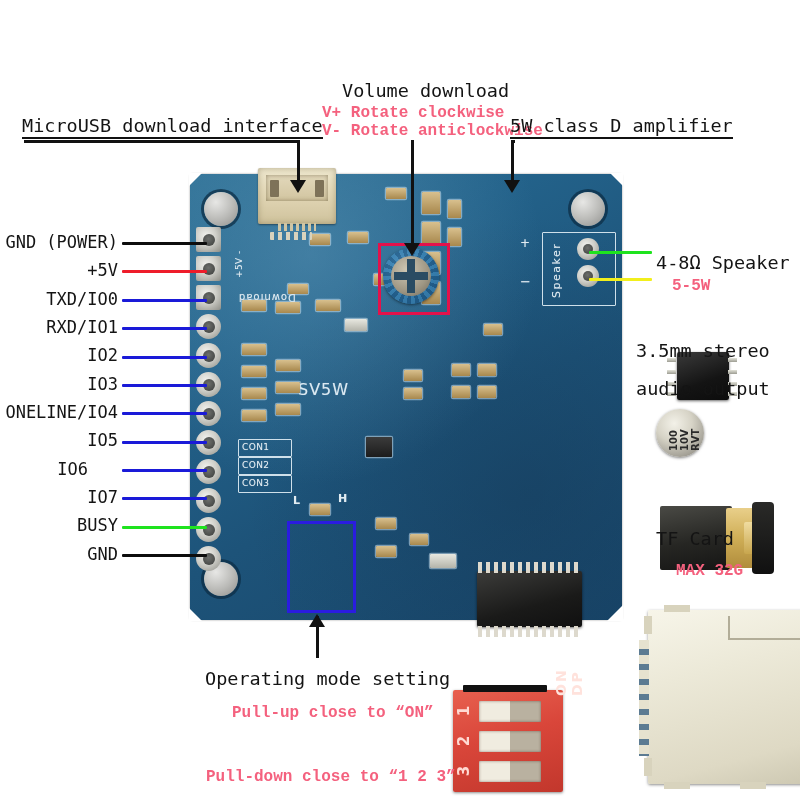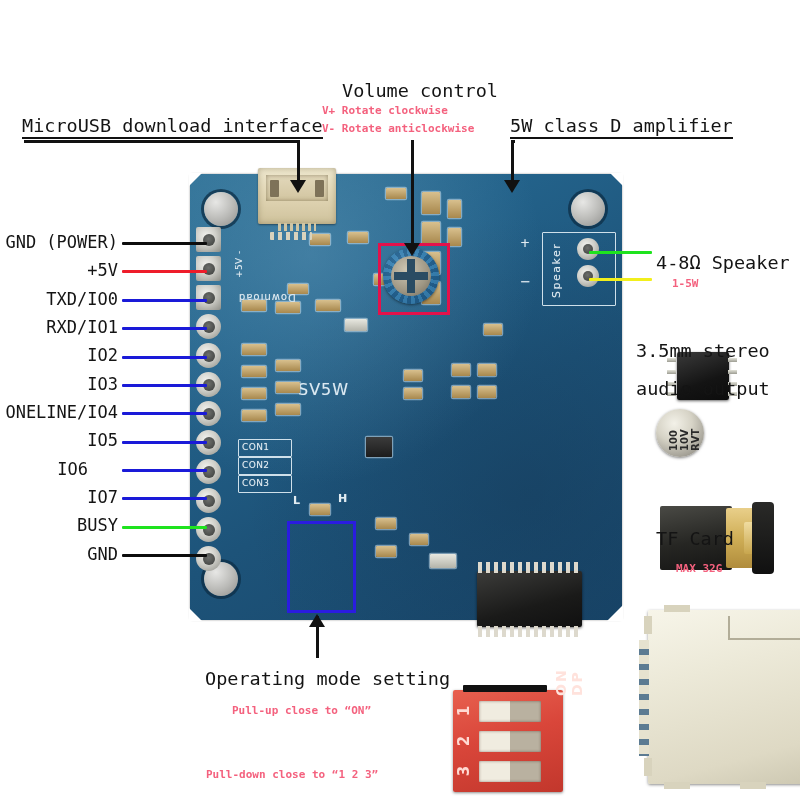--- a/index.html
+++ b/index.html
@@ -11,21 +11,21 @@
     overflow:hidden;
     font-family:"DejaVu Sans Mono","Liberation Mono",monospace;
   }
   
   .lbl{position:absolute;white-space:nowrap;color:#111;font-family:"DejaVu Sans Mono","Liberation Mono",monospace;}
   .lbl.black{color:#141414;}
   .lbl.pink{color:#f4617e;font-weight:bold;}
   .lbl.ul{border-bottom:2.5px solid #111;padding-bottom:1px;}
   .t18{font-size:18.5px;}
   .t17{font-size:17px;}
-  .t15{font-size:11px;}
+  .t15{font-size:16px;font-family:Liberation Mono, monospace;}
 
   
   .vline{position:absolute;background:#111;width:2.6px;}
   .hline{position:absolute;height:3px;}
   .arrowdown{position:absolute;width:0;height:0;border-left:8px solid transparent;border-right:8px solid transparent;border-top:13px solid #111;}
   .arrowup{position:absolute;width:0;height:0;border-left:8px solid transparent;border-right:8px solid transparent;border-bottom:13px solid #111;}
 
   
   #pcb{
     position:absolute;left:190px;top:174px;width:432px;height:446px;
@@ -341,33 +341,33 @@
   <div class="lbl black t17" style="right:712px;top:459px;">IO6</div>
   <div class="lbl black t17" style="right:682px;top:487px;">IO7</div>
   <div class="lbl black t17" style="right:682px;top:515px;">BUSY</div>
   <div class="lbl black t17" style="right:682px;top:544px;">GND</div>
 
   <div class="lbl black t18 ul" style="left:22px;top:115px;">MicroUSB download interface</div>
   <div class="hline" style="left:24px;top:140px;width:276px;background:#111;"></div>
   <div class="vline" style="left:297px;top:140px;height:42px;"></div>
   <div class="arrowdown" style="left:290px;top:180px;"></div>
 
-  <div class="lbl black t18" style="left:342px;top:80px;">Volume control</div>
+  <div class="lbl black t18" style="left:342px;top:80px;">Volume download</div>
   <div class="lbl pink t15" style="left:322px;top:104px;">V+ Rotate clockwise</div>
   <div class="lbl pink t15" style="left:322px;top:122px;">V- Rotate anticlockwise</div>
   <div class="vline" style="left:411px;top:140px;height:105px;"></div>
   <div class="arrowdown" style="left:404px;top:243px;"></div>
 
   <div class="lbl black t18 ul" style="left:510px;top:115px;">5W class D amplifier</div>
   <div class="hline" style="left:511px;top:140px;width:4px;background:#111;"></div>
   <div class="vline" style="left:511px;top:140px;height:42px;"></div>
   <div class="arrowdown" style="left:504px;top:180px;"></div>
 
   <div class="lbl black t18" style="left:656px;top:252px;">4-8Ω  Speaker</div>
-  <div class="lbl pink t15" style="left:672px;top:277px;">1-5W</div>
+  <div class="lbl pink t15" style="left:672px;top:277px;">5-5W</div>
 
   <div class="lbl black t18" style="left:636px;top:340px;">3.5mm stereo</div>
   <div class="lbl black t18" style="left:636px;top:378px;">audio output</div>
 
   <div class="lbl black t18" style="left:656px;top:528px;">TF Card</div>
   <div class="lbl pink t15" style="left:660px;top:562px;margin-left:16px;">MAX 32G</div>
 
   <div class="vline" style="left:316px;top:616px;height:42px;"></div>
   <div class="arrowup" style="left:309px;top:614px;"></div>
   <div class="lbl black t18" style="left:205px;top:668px;">Operating mode setting</div>

